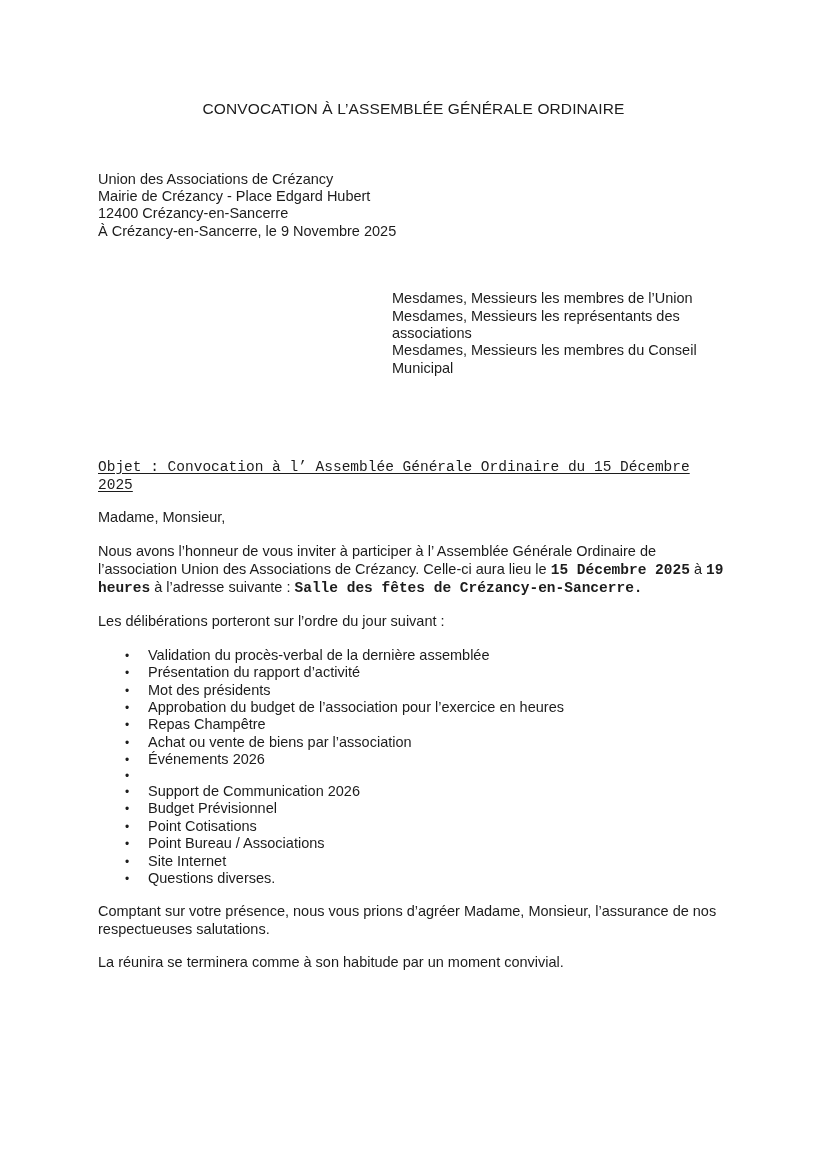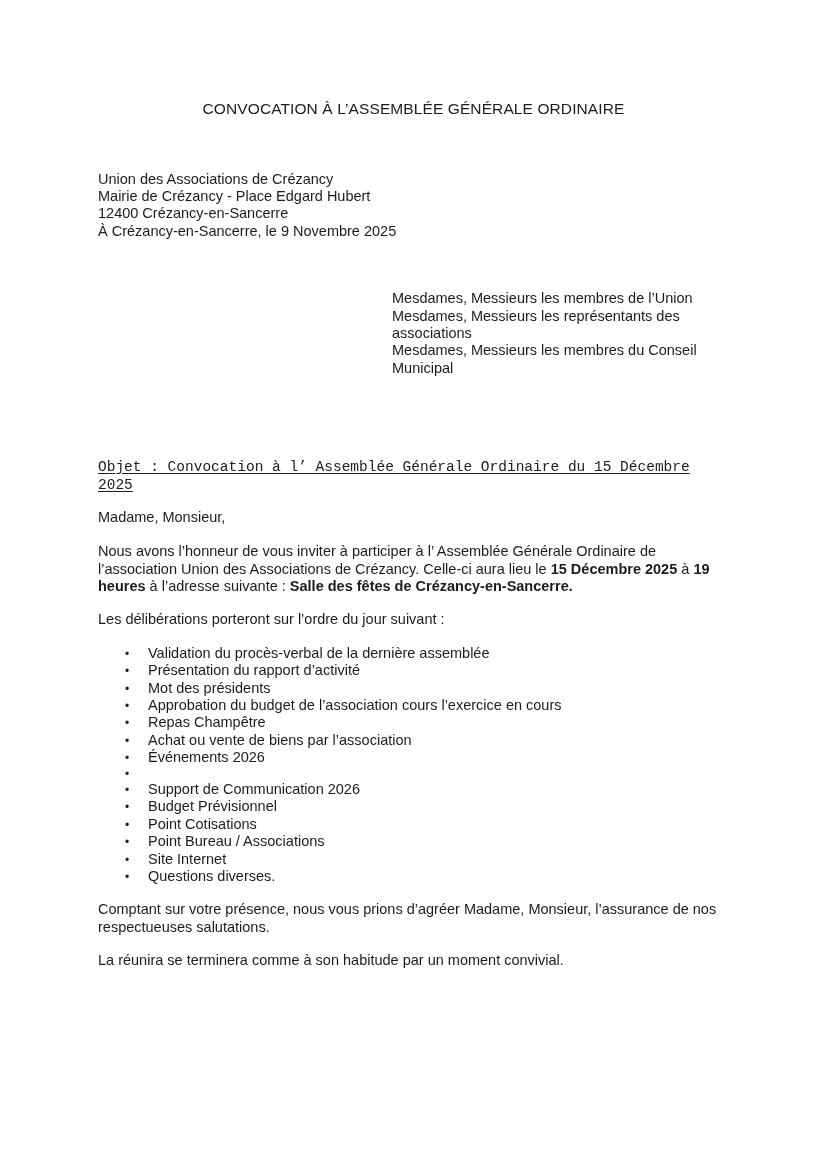--- a/index.html
+++ b/index.html
@@ -47,21 +47,21 @@
     margin: 0;
   }
   ul.agenda li .bullet {
     width: 23px;
     flex: 0 0 23px;
     font-size: 12px;
   }
   .closing { margin: 16px 0 0 0; }
   .signature { margin: 74px 0 0 0; text-align: right; }
   .signature .line { margin: 0; }
-  strong { font-weight: 700; }
+  strong { font-weight: 700; font-family: Liberation Mono, monospace; }
 </style>
 </head>
 <body>
 
 <div class="page">
 
   <h1 class="doc-title">CONVOCATION À L’ASSEMBLÉE GÉNÉRALE ORDINAIRE</h1>
 
   <div class="sender">
 
@@ -103,21 +103,21 @@
         <span>Présentation du rapport d’activité</span>
       </li>
 
       <li>
         <span class="bullet">•</span>
         <span>Mot des présidents</span>
       </li>
 
       <li>
         <span class="bullet">•</span>
-        <span>Approbation du budget de l’association cours l’exercice en cours</span>
+        <span>Approbation du budget de l’association pour l’exercice en heures</span>
       </li>
 
       <li>
         <span class="bullet">•</span>
         <span>Repas Champêtre</span>
       </li>
 
       <li>
         <span class="bullet">•</span>
         <span>Achat ou vente de biens par l’association</span>

